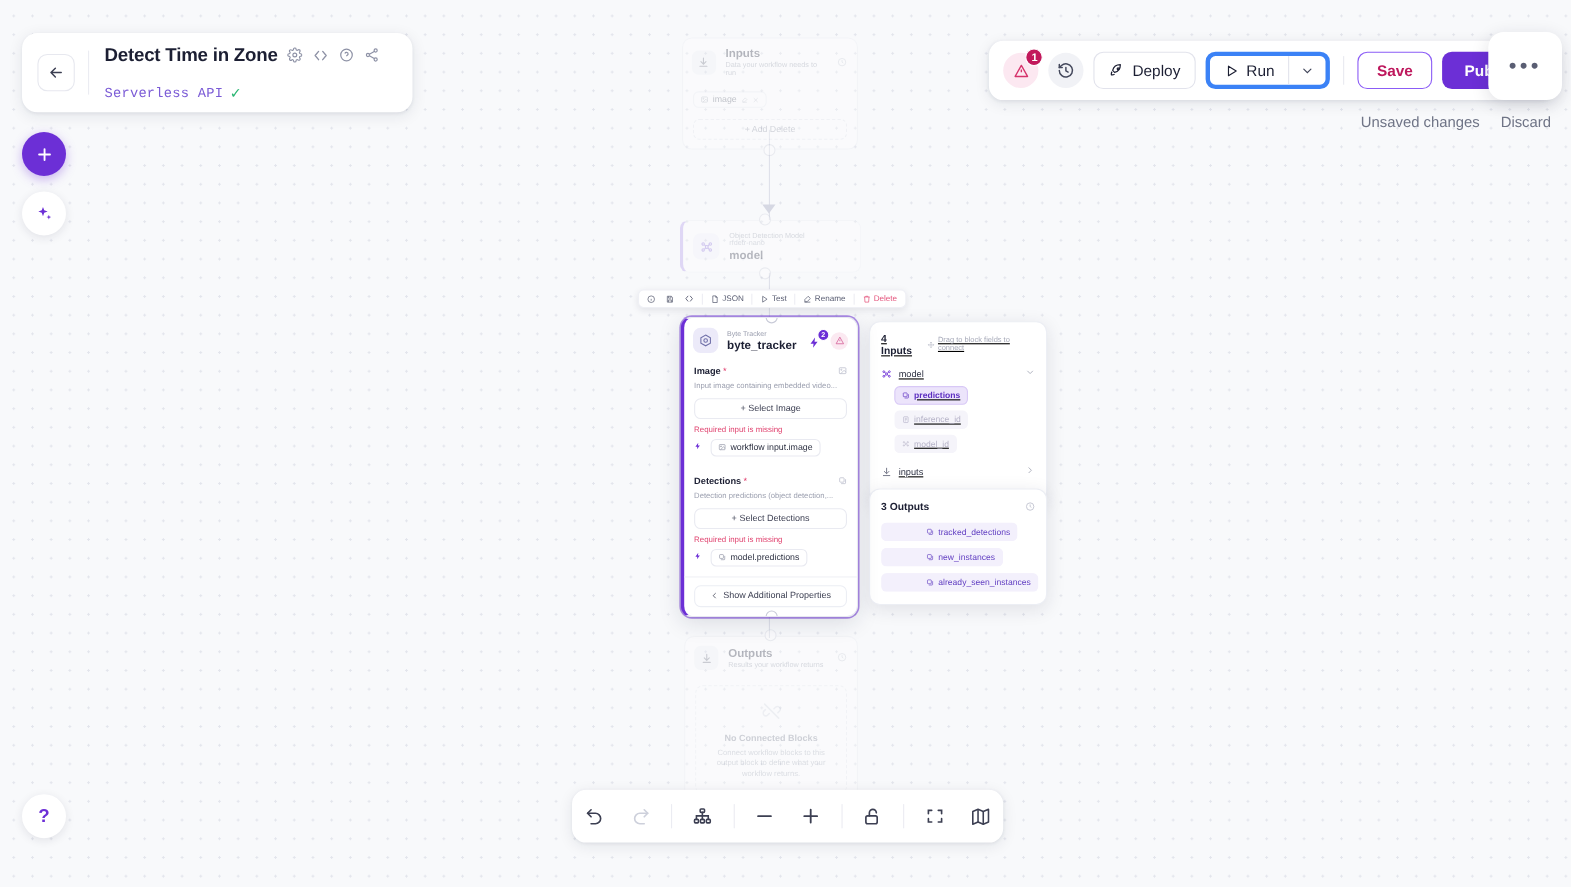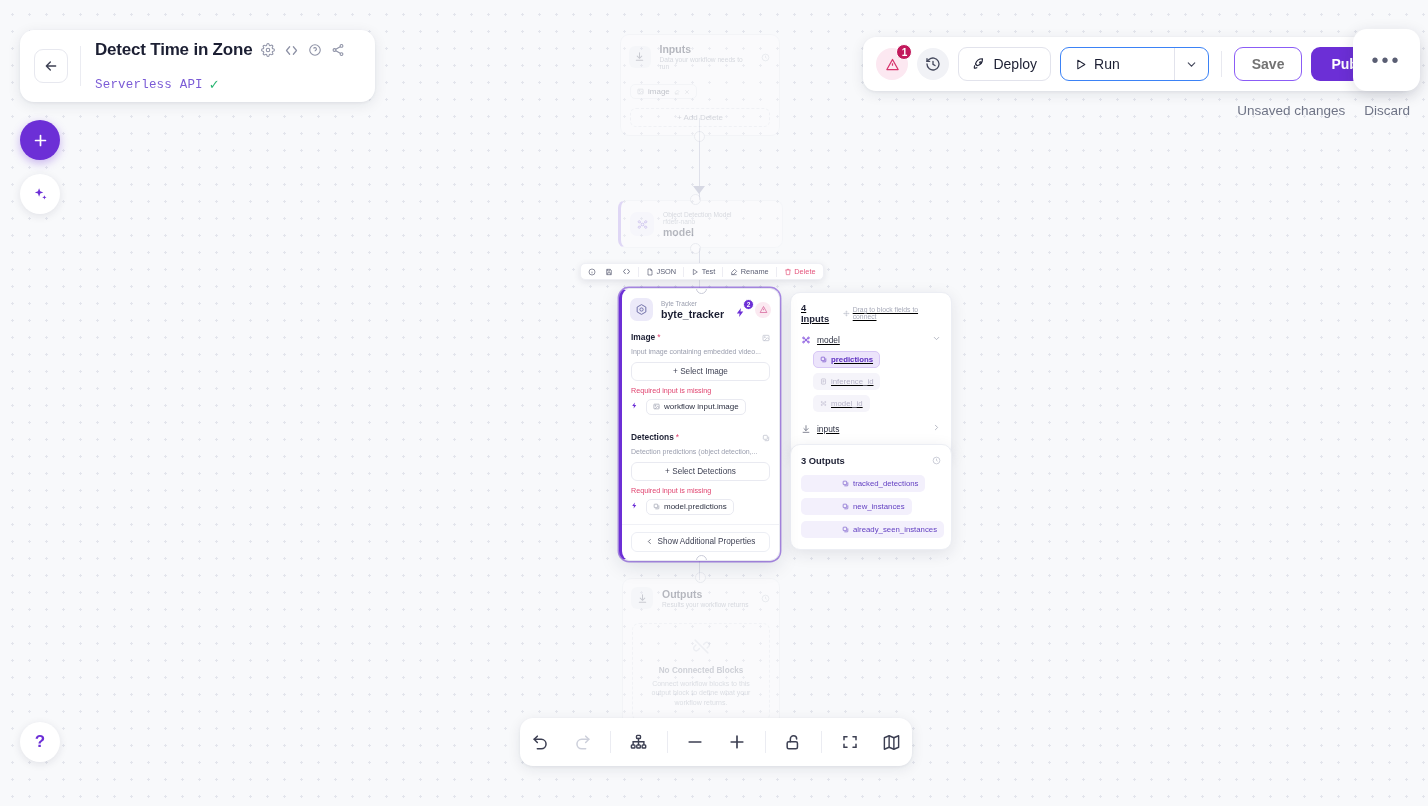--- a/index.html
+++ b/index.html
@@ -79,29 +79,29 @@
     min-width: 16px; height: 16px; border-radius: 8px;
     background: #c2185b; color: #fff; font-size: 10px; font-weight: 700;
     display: flex; align-items: center; justify-content: center; padding: 0 4px;
     border: 1.5px solid #fff;
   }
   .tb-btn {
     height: 34px; border: 1px solid #e2e3ec; border-radius: 9px;
     background: #fff; display: flex; align-items: center; gap: 7px;
     padding: 0 13px; font-size: 14px; color: #1c1f33; cursor: pointer;
   }
-  .run-group { display: flex; height: 34px; border: 1px solid #3b82f6; border-radius: 9px; overflow: hidden; gap: 42px; }
+  .run-group { display: flex; height: 34px; border: 4px solid #3b82f6; border-radius: 9px; overflow: hidden; }
   .run-main { display: flex; align-items: center; gap: 7px; padding: 0 12px 0 13px;
     font-size: 14px; color: #1c1f33; cursor: pointer; }
   .run-caret { width: 34px; border-left: 1px solid #e2e3ec;
     display: flex; align-items: center; justify-content: center; color: #44485c; cursor: pointer; }
   .tb-sep { width: 1px; height: 26px; background: #e8e9f0; margin: 0 3px; }
   .btn-save {
     height: 34px; border: 1.3px solid #8b5cf6; border-radius: 9px;
-    background: #fff; color: #737373; font-size: 14px; font-weight: 600;
+    background: #fff; color: #be185d; font-size: 14px; font-weight: 600;
     display: flex; align-items: center; padding: 1px 17px; cursor: pointer;
   }
   .btn-publish {
     height: 34px; border-radius: 9px; background: #6c2fd6; color: #fff;
     font-size: 14px; font-weight: 600; display: flex; align-items: center;
     padding: 0 20px; cursor: pointer; overflow: hidden; white-space: nowrap;
   }
   .more-panel {
     position: absolute; right: 8px; top: 29px;
     width: 67px; height: 62px; background: #fff; border-radius: 14px;

